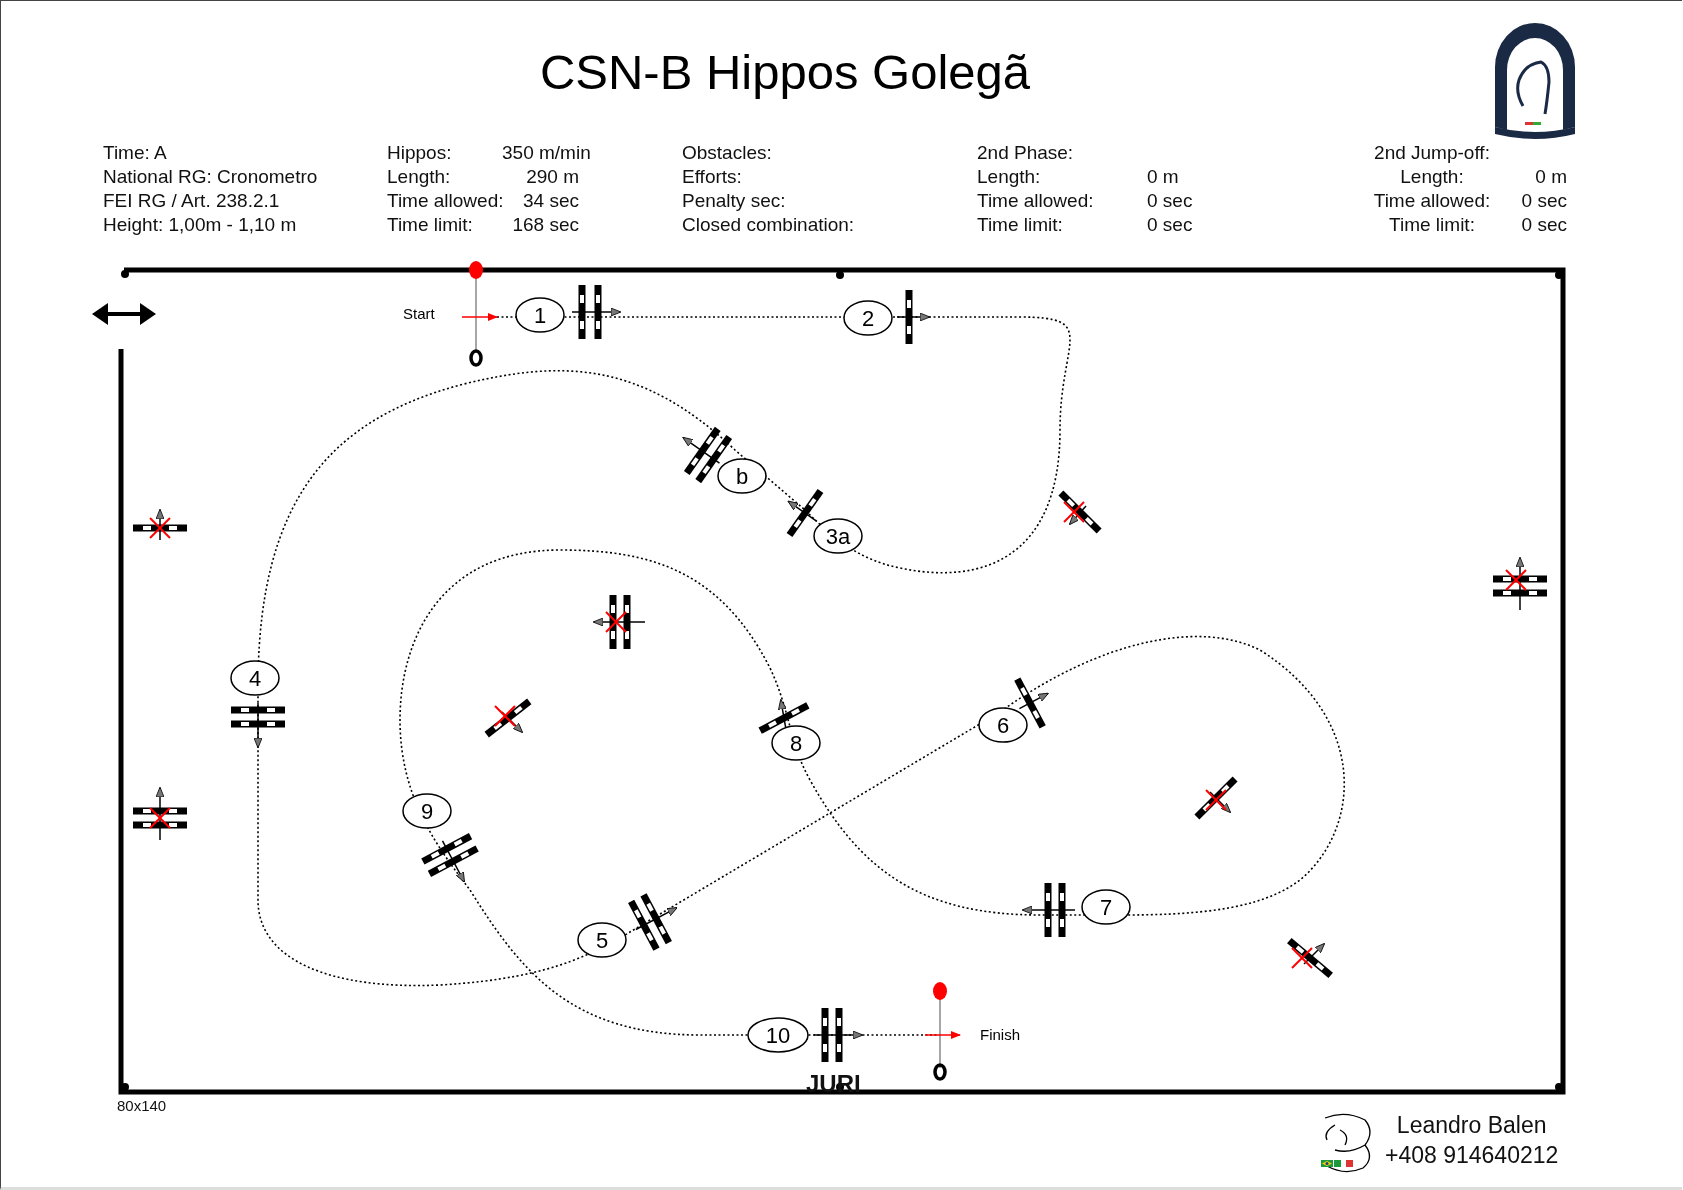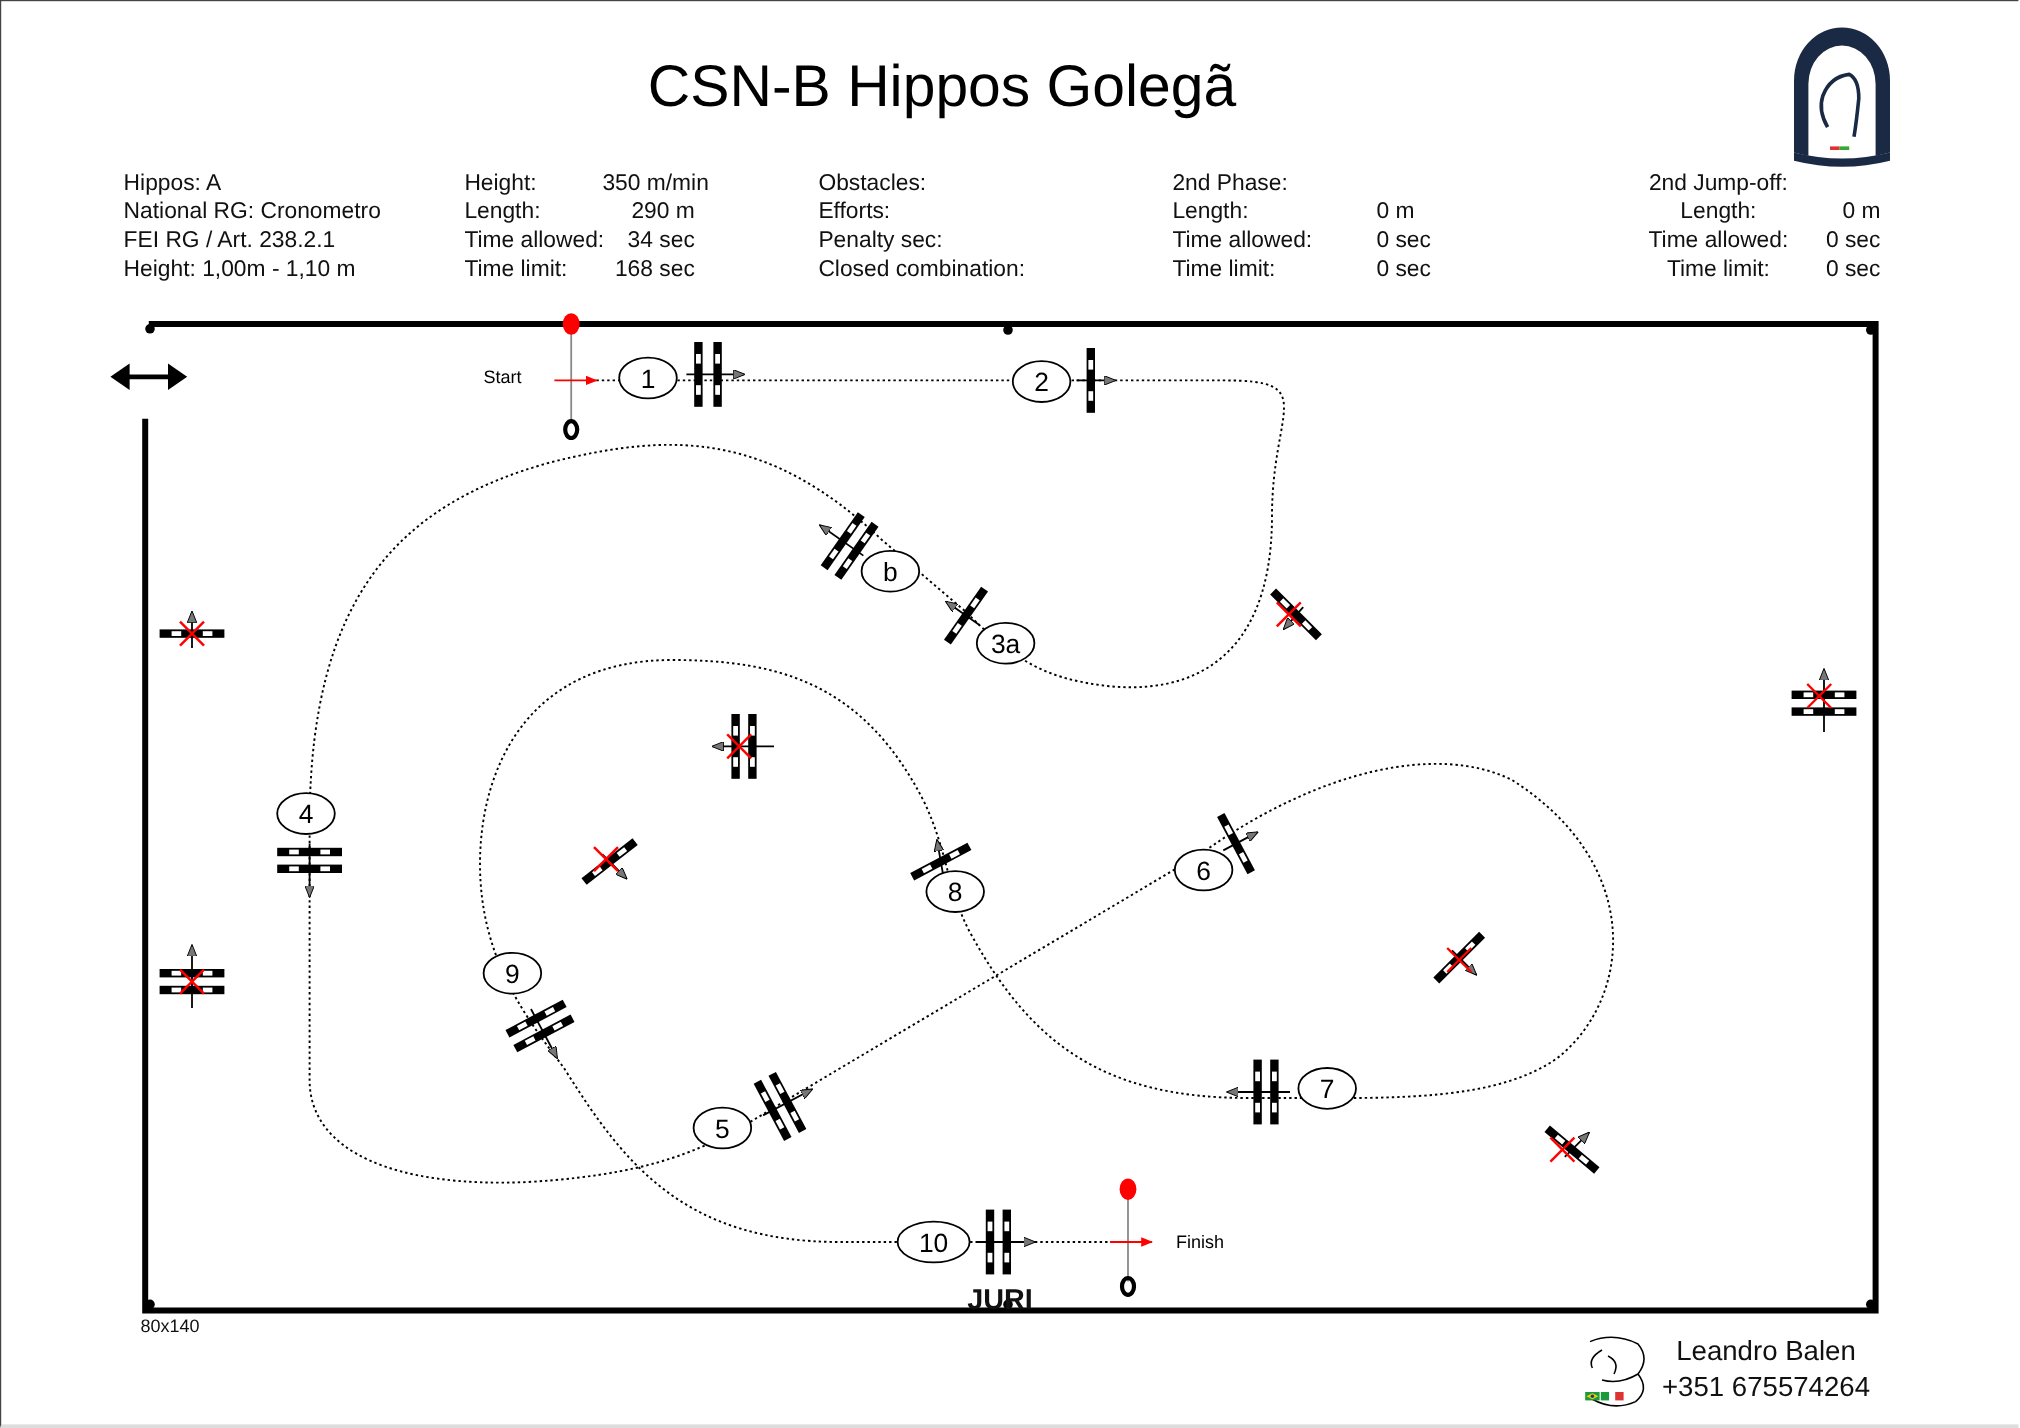--- a/index.html
+++ b/index.html
@@ -22,29 +22,29 @@
   .num text { font-size:22px; }
 </style>
 </head>
 <body>
 
 <div class="frame"></div>
 
 <div class="title">CSN-B Hippos Golegã</div>
 
 <div class="info c1">
-  <div class="row">Hippos: A</div>
+  <div class="row">Time: A</div>
   <div class="row">National RG: Cronometro</div>
   <div class="row">FEI RG / Art. 238.2.1</div>
   <div class="row">Height: 1,00m - 1,10 m</div>
 </div>
 
 <div class="info c2">
   <div class="row">
-      <span class="lbl">Height:</span>
+      <span class="lbl">Hippos:</span>
       <span class="val">350 m/min</span>
     </div>
   <div class="row">
       <span class="lbl">Length:</span>
       <span class="val">290 m</span>
     </div>
   <div class="row">
       <span class="lbl">Time allowed:</span>
       <span class="val">34 sec</span>
     </div>
@@ -323,14 +323,14 @@
     <rect x="1334" y="1160" width="7" height="7" fill="#1a9a3a"></rect>
     <rect x="1341" y="1160" width="5" height="7" fill="#fff"></rect>
     <rect x="1346" y="1160" width="7" height="7" fill="#d33"></rect>
   </g>
 </svg>
 
 <div class="arena-size">80x140</div>
 <div class="juri">JURI</div>
 <div class="designer">
   <div>Leandro Balen</div>
-  <div>+351 675574264</div>
+  <div>+408 914640212</div>
 </div>
 
 </body></html>

